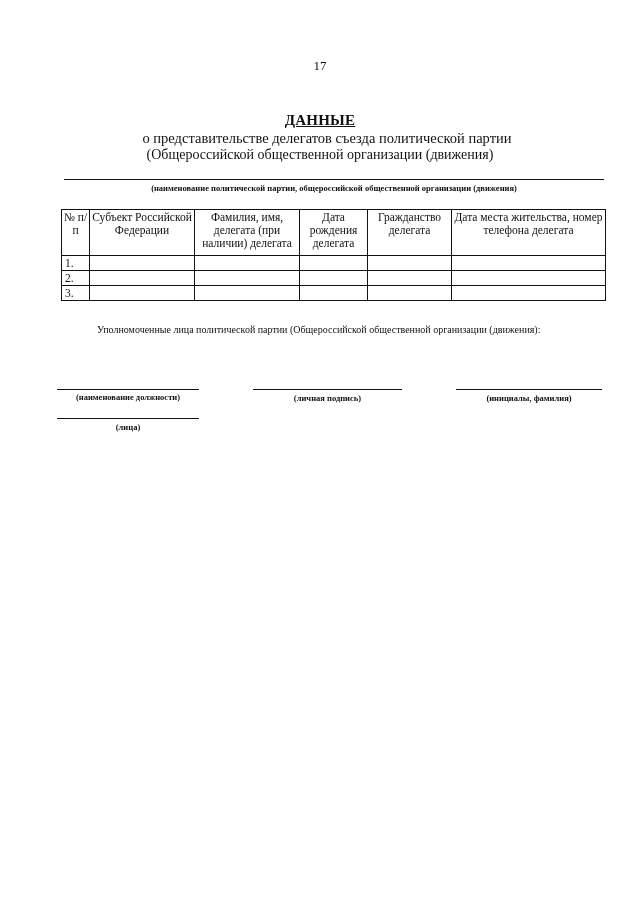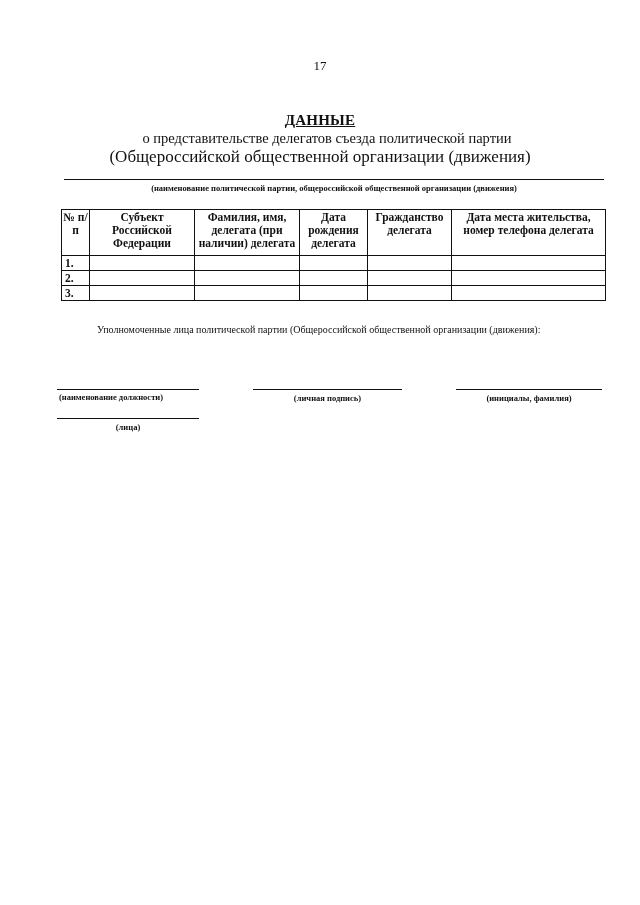--- a/index.html
+++ b/index.html
@@ -2,25 +2,25 @@
 <html><head>
 <meta charset="utf-8">
 <style>
   html, body { margin:0; padding:0; background:#ffffff; }
   body { width:640px; height:905px; position:relative; overflow:hidden;
          font-family:"Liberation Serif","DejaVu Serif",serif; color:#111; }
   .abs { position:absolute; }
   .page-number { left:0; width:640px; top:58px; text-align:center; font-size:13px; }
   .title { left:0; width:640px; top:112px; text-align:center; font-size:15px; font-weight:bold; text-decoration:underline; letter-spacing:0.2px; }
   .sub1 { left:0; width:640px; top:130px; text-align:center; font-size:14.5px;margin-left:7px; }
-  .sub2 { left:0; width:640px; top:147px; text-align:center; font-size:17px; }
+  .sub2 { left:0; width:640px; top:147px; text-align:center; font-size:14px; }
   .rule { background:#111; height:1px; }
   .caption { font-size:8.5px; font-weight:bold; text-align:center; white-space:nowrap; }
   table.data { position:absolute; left:61px; top:209px; width:544px; border-collapse:collapse; table-layout:fixed; }
-  table.data td, table.data th { border:1.2px solid #111; font-weight:bold; font-size:11.5px; line-height:13px; padding:0 1px; vertical-align:top; text-align:center; }
+  table.data td, table.data th { border:1.2px solid #111; font-weight:normal; font-size:11.5px; line-height:13px; padding:0 1px; vertical-align:top; text-align:center; }
   table.data th { height:44px; padding-top:1px; }
   table.data td { height:14px; text-align:left; padding-left:3px; vertical-align:middle; }
   .para { left:60px; width:548px; top:321px; font-size:10px; line-height:18px; text-indent:37px; text-align:justify; text-align-last:left; }
 </style>
 </head>
 <body>
 
 <div class="abs page-number">17</div>
 
 <div class="abs title">ДАННЫЕ</div>
@@ -73,21 +73,21 @@
       <td></td>
       <td></td>
       <td></td>
     </tr>
   </tbody>
 </table>
 
 <div class="abs para">Уполномоченные лица политической партии (Общероссийской общественной организации (движения):</div>
 
 <div class="abs rule" style="left:57px; top:389px; width:142px;"></div>
-<div class="abs caption" style="left:40px; width:142px; top:392px;">(наименование должности)</div>
+<div class="abs caption" style="left:57px; width:142px; top:392px;">(наименование должности)</div>
 
 <div class="abs rule" style="left:253px; top:389px; width:149px;"></div>
 <div class="abs caption" style="left:253px; width:149px; top:393px;">(личная подпись)</div>
 
 <div class="abs rule" style="left:456px; top:389px; width:146px;"></div>
 <div class="abs caption" style="left:456px; width:146px; top:393px;">(инициалы, фамилия)</div>
 
 <div class="abs rule" style="left:57px; top:418px; width:142px;"></div>
 <div class="abs caption" style="left:57px; width:142px; top:422px;">(лица)</div>
 

